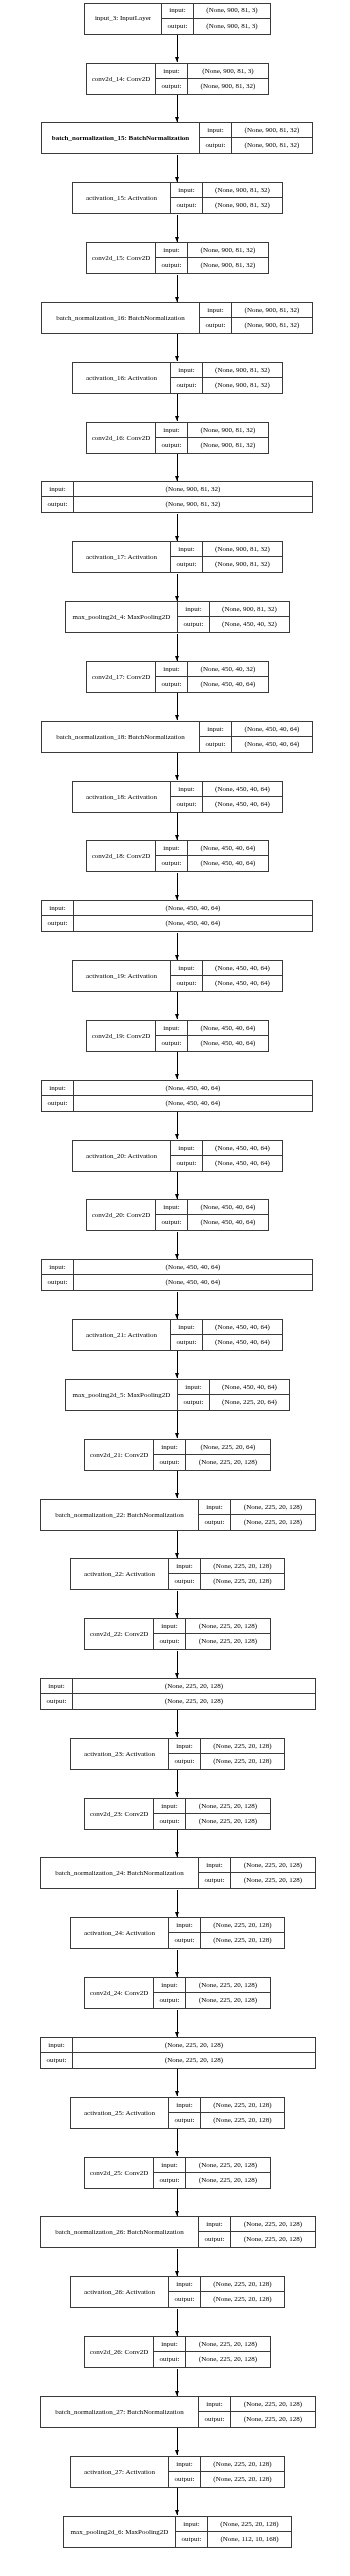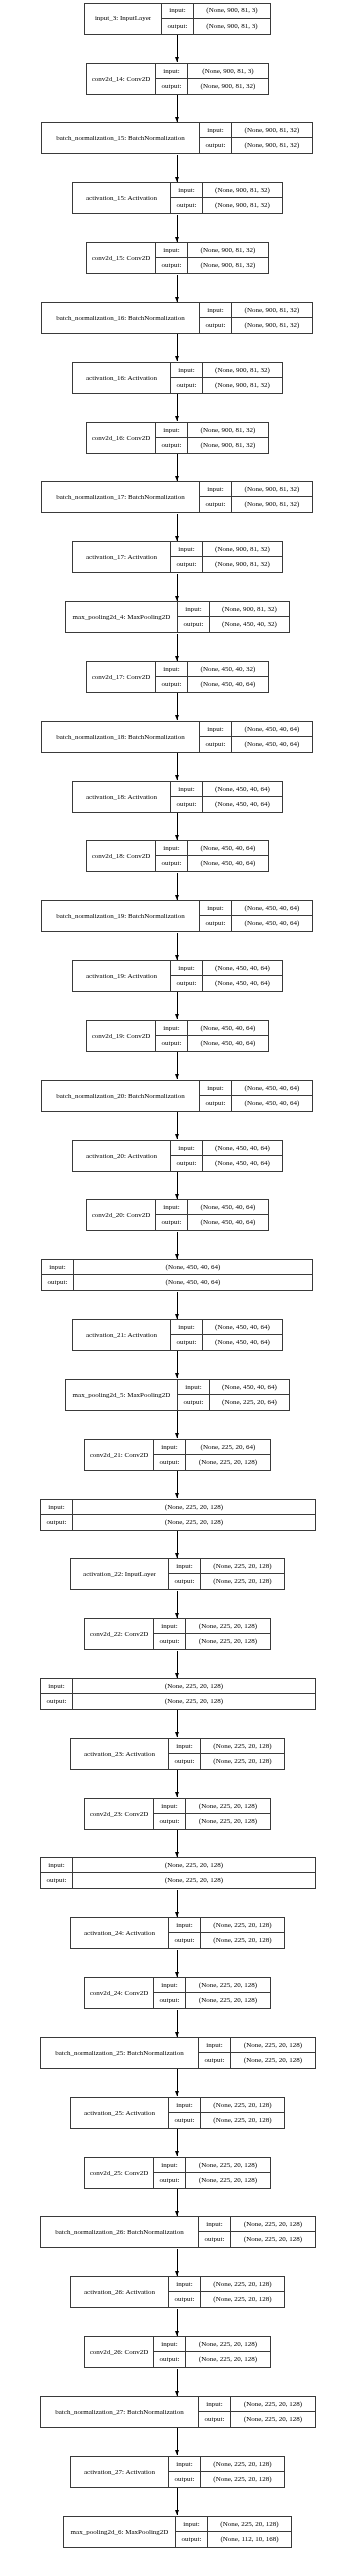--- a/index.html
+++ b/index.html
@@ -131,21 +131,21 @@
           <div class="io-key" style="width: 32px;">input:</div>
           <div class="io-val">(None, 900, 81, 3)</div>
         </div>
         <div class="io-row bottom">
           <div class="io-key" style="width: 32px;">output:</div>
           <div class="io-val">(None, 900, 81, 32)</div>
         </div>
       </div>
     </div>
     <div class="node" style="left: 41px; top: 122px; width: 272px;">
-      <div class="name-cell" style="width: 158px;">batch_normalization_15: BatchNormalization</div>
+      <div class="name-cell" style="width: 158px; font-weight: bold;">batch_normalization_15: BatchNormalization</div>
       <div class="io-block">
         <div class="io-row top">
           <div class="io-key" style="width: 32px;">input:</div>
           <div class="io-val">(None, 900, 81, 32)</div>
         </div>
         <div class="io-row bottom">
           <div class="io-key" style="width: 32px;">output:</div>
           <div class="io-val">(None, 900, 81, 32)</div>
         </div>
       </div>
@@ -209,21 +209,20 @@
           <div class="io-key" style="width: 32px;">input:</div>
           <div class="io-val">(None, 900, 81, 32)</div>
         </div>
         <div class="io-row bottom">
           <div class="io-key" style="width: 32px;">output:</div>
           <div class="io-val">(None, 900, 81, 32)</div>
         </div>
       </div>
     </div>
     <div class="node" style="left: 41px; top: 481px; width: 272px;">
-      <div class="name-cell" style="width: 158px;">batch_normalization_17: BatchNormalization</div>
       <div class="io-block">
         <div class="io-row top">
           <div class="io-key" style="width: 32px;">input:</div>
           <div class="io-val">(None, 900, 81, 32)</div>
         </div>
         <div class="io-row bottom">
           <div class="io-key" style="width: 32px;">output:</div>
           <div class="io-val">(None, 900, 81, 32)</div>
         </div>
       </div>
@@ -300,21 +299,20 @@
           <div class="io-key" style="width: 32px;">input:</div>
           <div class="io-val">(None, 450, 40, 64)</div>
         </div>
         <div class="io-row bottom">
           <div class="io-key" style="width: 32px;">output:</div>
           <div class="io-val">(None, 450, 40, 64)</div>
         </div>
       </div>
     </div>
     <div class="node" style="left: 41px; top: 900px; width: 272px;">
-      <div class="name-cell" style="width: 158px;">batch_normalization_19: BatchNormalization</div>
       <div class="io-block">
         <div class="io-row top">
           <div class="io-key" style="width: 32px;">input:</div>
           <div class="io-val">(None, 450, 40, 64)</div>
         </div>
         <div class="io-row bottom">
           <div class="io-key" style="width: 32px;">output:</div>
           <div class="io-val">(None, 450, 40, 64)</div>
         </div>
       </div>
@@ -339,21 +337,20 @@
           <div class="io-key" style="width: 32px;">input:</div>
           <div class="io-val">(None, 450, 40, 64)</div>
         </div>
         <div class="io-row bottom">
           <div class="io-key" style="width: 32px;">output:</div>
           <div class="io-val">(None, 450, 40, 64)</div>
         </div>
       </div>
     </div>
     <div class="node" style="left: 41px; top: 1080px; width: 272px;">
-      <div class="name-cell" style="width: 158px;">batch_normalization_20: BatchNormalization</div>
       <div class="io-block">
         <div class="io-row top">
           <div class="io-key" style="width: 32px;">input:</div>
           <div class="io-val">(None, 450, 40, 64)</div>
         </div>
         <div class="io-row bottom">
           <div class="io-key" style="width: 32px;">output:</div>
           <div class="io-val">(None, 450, 40, 64)</div>
         </div>
       </div>
@@ -429,33 +426,34 @@
           <div class="io-key" style="width: 32px;">input:</div>
           <div class="io-val">(None, 225, 20, 64)</div>
         </div>
         <div class="io-row bottom">
           <div class="io-key" style="width: 32px;">output:</div>
           <div class="io-val">(None, 225, 20, 128)</div>
         </div>
       </div>
     </div>
     <div class="node" style="left: 40px; top: 1499px; width: 276px;">
+      <div class="name-cell" style="width: 158px;">batch_normalization_22: BatchNormalization</div>
       <div class="io-block">
         <div class="io-row top">
           <div class="io-key" style="width: 32px;">input:</div>
           <div class="io-val">(None, 225, 20, 128)</div>
         </div>
         <div class="io-row bottom">
           <div class="io-key" style="width: 32px;">output:</div>
           <div class="io-val">(None, 225, 20, 128)</div>
         </div>
       </div>
     </div>
     <div class="node" style="left: 70px; top: 1558px; width: 215px;">
-      <div class="name-cell" style="width: 98px;">activation_22: InputLayer</div>
+      <div class="name-cell" style="width: 98px;">activation_22: Activation</div>
       <div class="io-block">
         <div class="io-row top">
           <div class="io-key" style="width: 32px;">input:</div>
           <div class="io-val">(None, 225, 20, 128)</div>
         </div>
         <div class="io-row bottom">
           <div class="io-key" style="width: 32px;">output:</div>
           <div class="io-val">(None, 225, 20, 128)</div>
         </div>
       </div>
@@ -505,20 +503,21 @@
           <div class="io-key" style="width: 32px;">input:</div>
           <div class="io-val">(None, 225, 20, 128)</div>
         </div>
         <div class="io-row bottom">
           <div class="io-key" style="width: 32px;">output:</div>
           <div class="io-val">(None, 225, 20, 128)</div>
         </div>
       </div>
     </div>
     <div class="node" style="left: 40px; top: 1857px; width: 276px;">
+      <div class="name-cell" style="width: 158px;">batch_normalization_24: BatchNormalization</div>
       <div class="io-block">
         <div class="io-row top">
           <div class="io-key" style="width: 32px;">input:</div>
           <div class="io-val">(None, 225, 20, 128)</div>
         </div>
         <div class="io-row bottom">
           <div class="io-key" style="width: 32px;">output:</div>
           <div class="io-val">(None, 225, 20, 128)</div>
         </div>
       </div>
@@ -543,21 +542,20 @@
           <div class="io-key" style="width: 32px;">input:</div>
           <div class="io-val">(None, 225, 20, 128)</div>
         </div>
         <div class="io-row bottom">
           <div class="io-key" style="width: 32px;">output:</div>
           <div class="io-val">(None, 225, 20, 128)</div>
         </div>
       </div>
     </div>
     <div class="node" style="left: 40px; top: 2037px; width: 276px;">
-      <div class="name-cell" style="width: 158px;">batch_normalization_25: BatchNormalization</div>
       <div class="io-block">
         <div class="io-row top">
           <div class="io-key" style="width: 32px;">input:</div>
           <div class="io-val">(None, 225, 20, 128)</div>
         </div>
         <div class="io-row bottom">
           <div class="io-key" style="width: 32px;">output:</div>
           <div class="io-val">(None, 225, 20, 128)</div>
         </div>
       </div>

